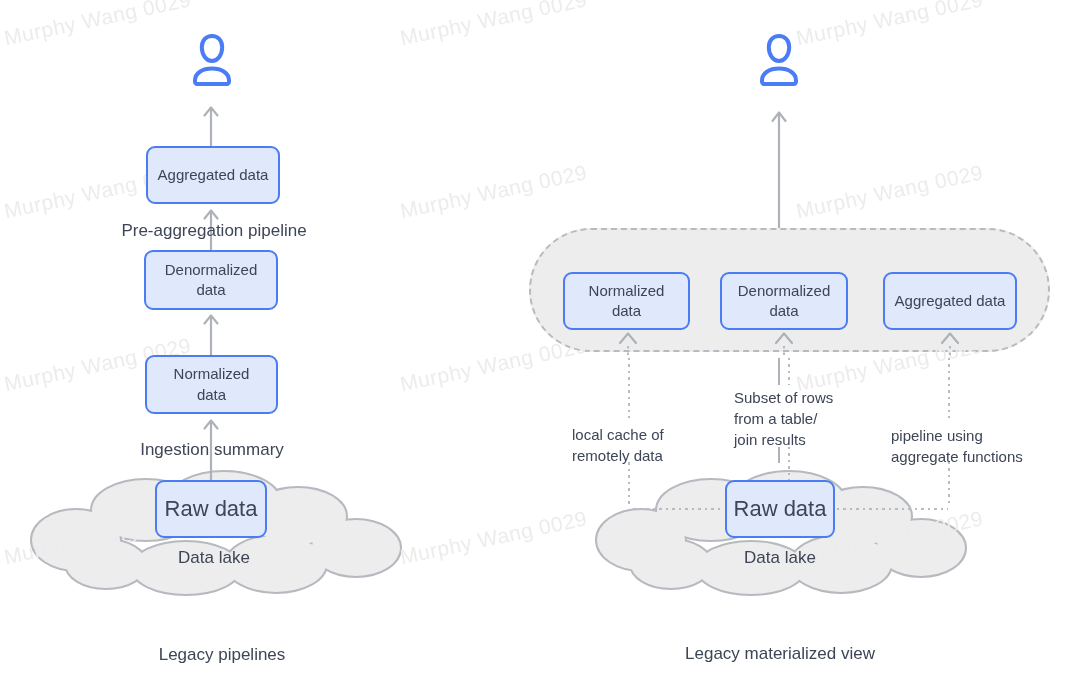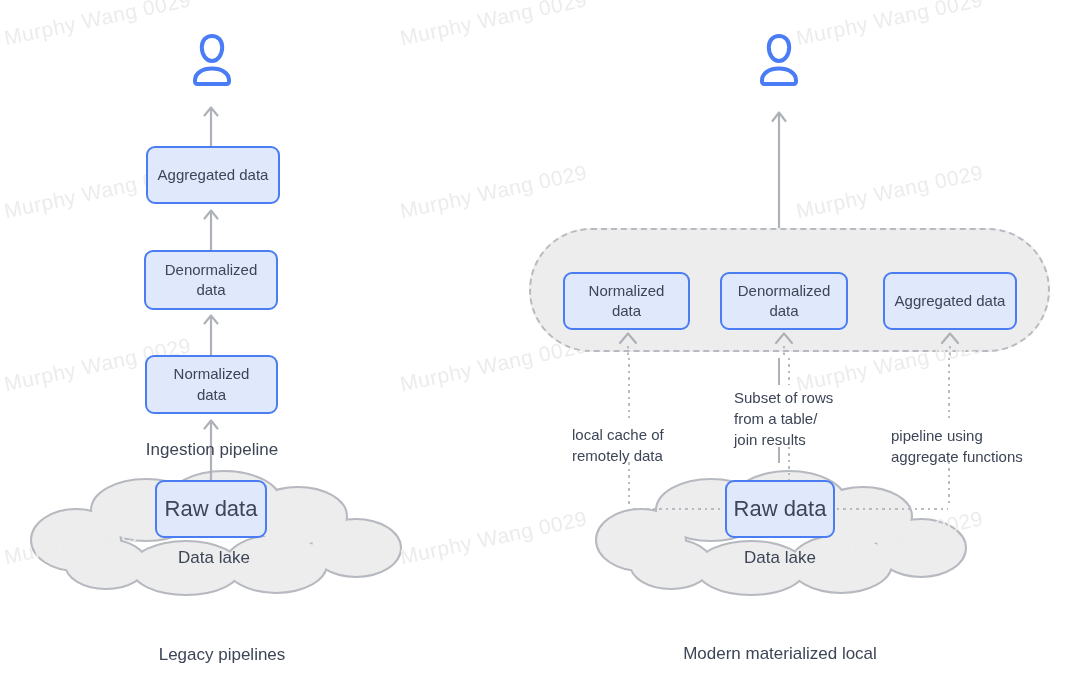--- a/index.html
+++ b/index.html
@@ -93,25 +93,26 @@
   <svg class="arrow-svg" style="left:202px;top:310px" width="18" height="46" viewBox="0 0 18 46">
     <path class="ln" d="M9 6 L9 45"></path>
       <path class="hd" d="M2.5 13.5 L9 5.5 L15.5 13.5"></path>
     </svg>
   <svg class="arrow-svg" style="left:202px;top:415px" width="18" height="67" viewBox="0 0 18 67">
     <path class="ln" d="M9 6 L9 66"></path>
       <path class="hd" d="M2.5 13.5 L9 5.5 L15.5 13.5"></path>
     </svg>
 
   <div class="box" style="left:146px;top:146px;width:134px;height:58px">Aggregated data</div>
+  <div class="lbl" style="left:64px;top:221px;width:300px">Pre-aggregation pipeline</div>
   <div class="box" style="left:144px;top:250px;width:134px;height:60px">Denormalized
 data</div>
   <div class="box" style="left:145px;top:355px;width:133px;height:59px">Normalized
 data</div>
-  <div class="lbl" style="left:62px;top:440px;width:300px">Ingestion pipeline</div>
+  <div class="lbl" style="left:62px;top:440px;width:300px">Ingestion summary</div>
   <div class="box raw" style="left:155px;top:480px;width:112px;height:58px">Raw data</div>
   <div class="lbl" style="left:64px;top:548px;width:300px">Data lake</div>
   <div class="lbl" style="left:72px;top:645px;width:300px">Legacy pipelines</div>
 
   <svg class="user-svg" style="left:756px;top:32px" width="46" height="56" viewBox="0 0 46 56">
     <path class="usr" d="M23 4 C16.8 4 12.8 8.6 12.8 15.2 C12.8 22.8 17.3 29 23 29 C28.7 29 33.2 22.8 33.2 15.2 C33.2 8.6 29.2 4 23 4 Z"></path>
     <path class="usr" d="M6 48.5 C6 41 13.4 36.6 23 36.6 C32.6 36.6 40 41 40 48.5 L40 49.8 C40 51 39 52 37.8 52 L8.2 52 C7 52 6 51 6 49.8 Z"></path>
   </svg>
 
   <svg class="cloud-svg" style="left:589px;top:466px" width="384" height="134" viewBox="0 0 384 134">
@@ -160,15 +161,15 @@
   <div class="note" style="left:572px;top:424px;width:118px">local cache of
 remotely data</div>
   <div class="note" style="left:734px;top:387px;width:104px">Subset of rows
 from a table/
 join results</div>
   <div class="note" style="left:891px;top:425px;width:134px">pipeline using
 aggregate functions</div>
 
   <div class="box raw" style="left:725px;top:480px;width:110px;height:58px">Raw data</div>
   <div class="lbl" style="left:630px;top:548px;width:300px">Data lake</div>
-  <div class="lbl" style="left:630px;top:644px;width:300px">Modern materialized local</div>
+  <div class="lbl" style="left:630px;top:644px;width:300px">Legacy materialized view</div>
 
 </div>
 
 </body></html>

